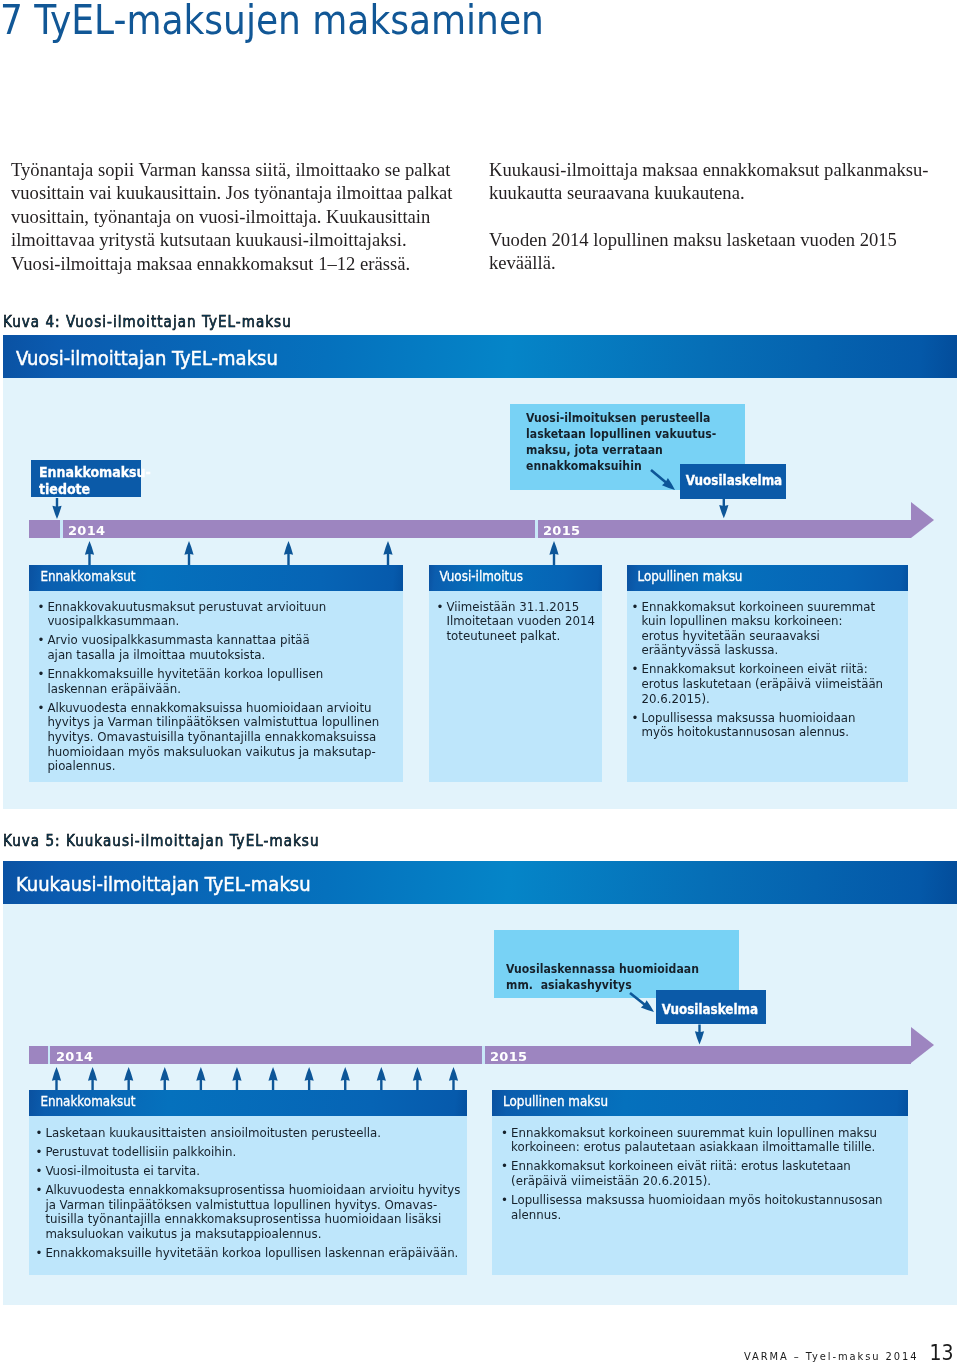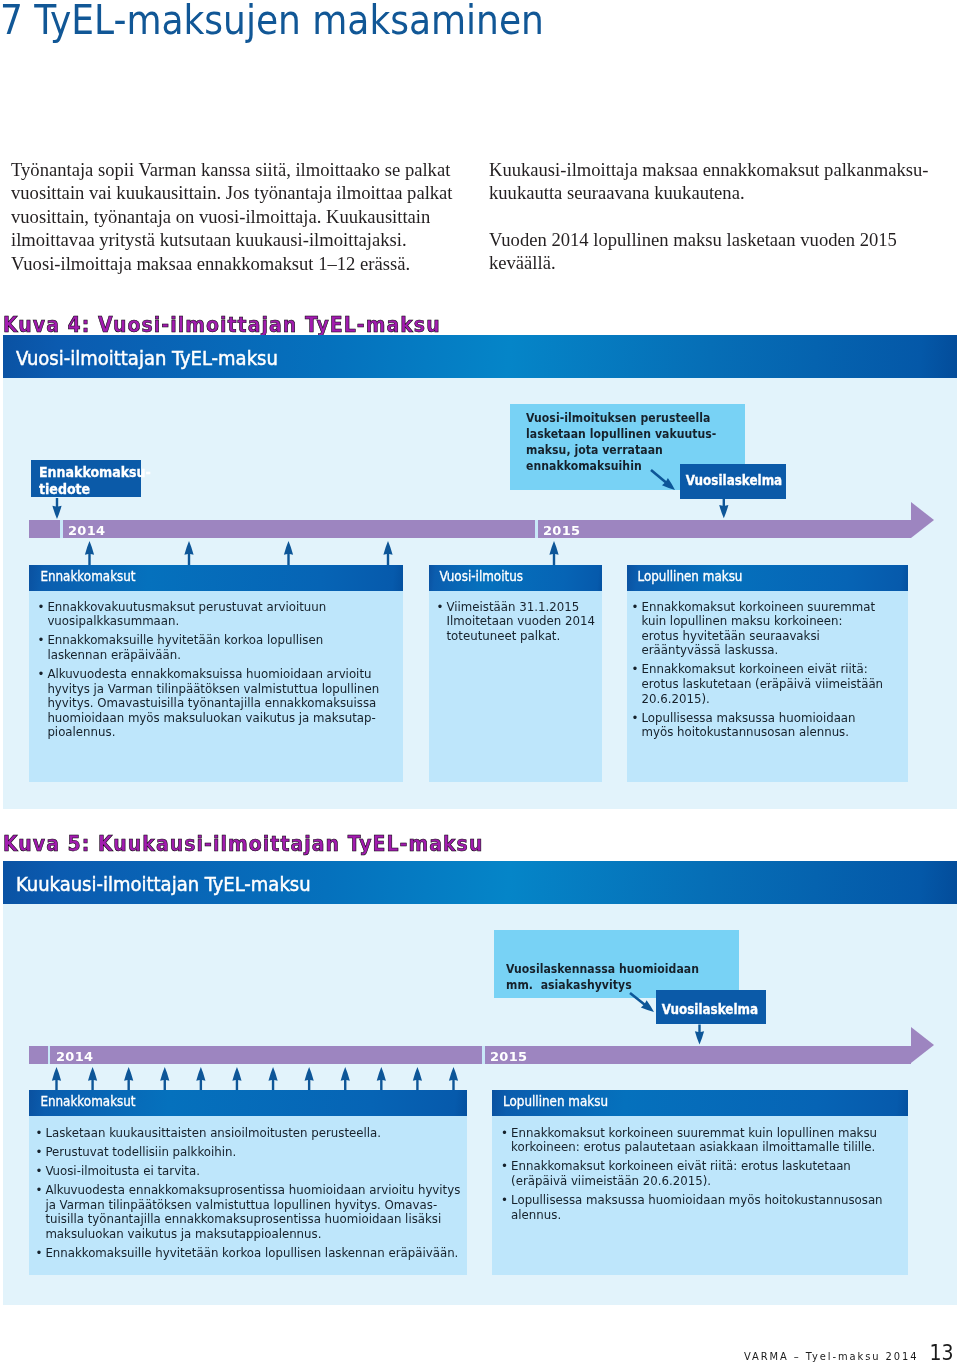--- a/index.html
+++ b/index.html
@@ -12,21 +12,21 @@
 
   
   .intro{position:absolute;font-family:"Liberation Serif",serif;font-size:18.6px;
     color:#231f20;line-height:23.4px;white-space:pre;}
   .intro-left{left:11px;top:158px;}
   .intro-right-1{left:489px;top:158px;}
   .intro-right-2{left:489px;top:228px;}
 
   
   .fig-caption{position:absolute;left:3px;font-family:"DejaVu Sans Condensed","DejaVu Sans",sans-serif;
-    font-weight:700;font-size:21px;color:#a21caf;-webkit-text-stroke:0.55px #000;letter-spacing:1.05px;}
+    font-weight:400;font-size:15px;color:#0c4a6e;-webkit-text-stroke:0.55px #000;letter-spacing:1.05px;}
 
   
   .figure{position:absolute;left:3px;width:954px;background:#e2f3fb;}
   .fig-header{position:absolute;left:0;top:0;width:954px;height:43px;
     background:linear-gradient(95deg,#0a52a3 0%,#0b5bb0 6%,#0571bd 34%,#0585c8 53%,#066eb6 74%,#0458a8 96%,#034c9a 100%);}
   .fig-header span{position:absolute;left:13px;top:11px;color:#fff;
     font-family:"DejaVu Sans Condensed","DejaVu Sans",sans-serif;font-weight:400;font-size:20px;
     -webkit-text-stroke:0.45px #fff;}
 
   
@@ -130,20 +130,22 @@
       </g>
     </svg>
 
     <div class="panel" style="left:26.4px;top:230px;width:374.1px;height:217px">
       <div class="panel-head" style="width:374.1px">
         <span>Ennakkomaksut</span>
       </div>
       <ul style="left:8px;top:34.5px;width:350px">
         <li>Ennakkovakuutusmaksut perustuvat arvioituun
 vuosipalkkasummaan.</li>
+        <li>Arvio vuosipalkkasummasta kannattaa pitää
+ajan tasalla ja ilmoittaa muutoksista.</li>
         <li>Ennakkomaksuille hyvitetään korkoa lopullisen
 laskennan eräpäivään.</li>
         <li>Alkuvuodesta ennakkomaksuissa huomioidaan arvioitu
 hyvitys ja Varman tilinpäätöksen valmistuttua lopullinen
 hyvitys. Omavastuisilla työnantajilla ennakkomaksuissa
 huomioidaan myös maksuluokan vaikutus ja maksutap-
 pioalennus.</li>
       </ul>
     </div>
 

